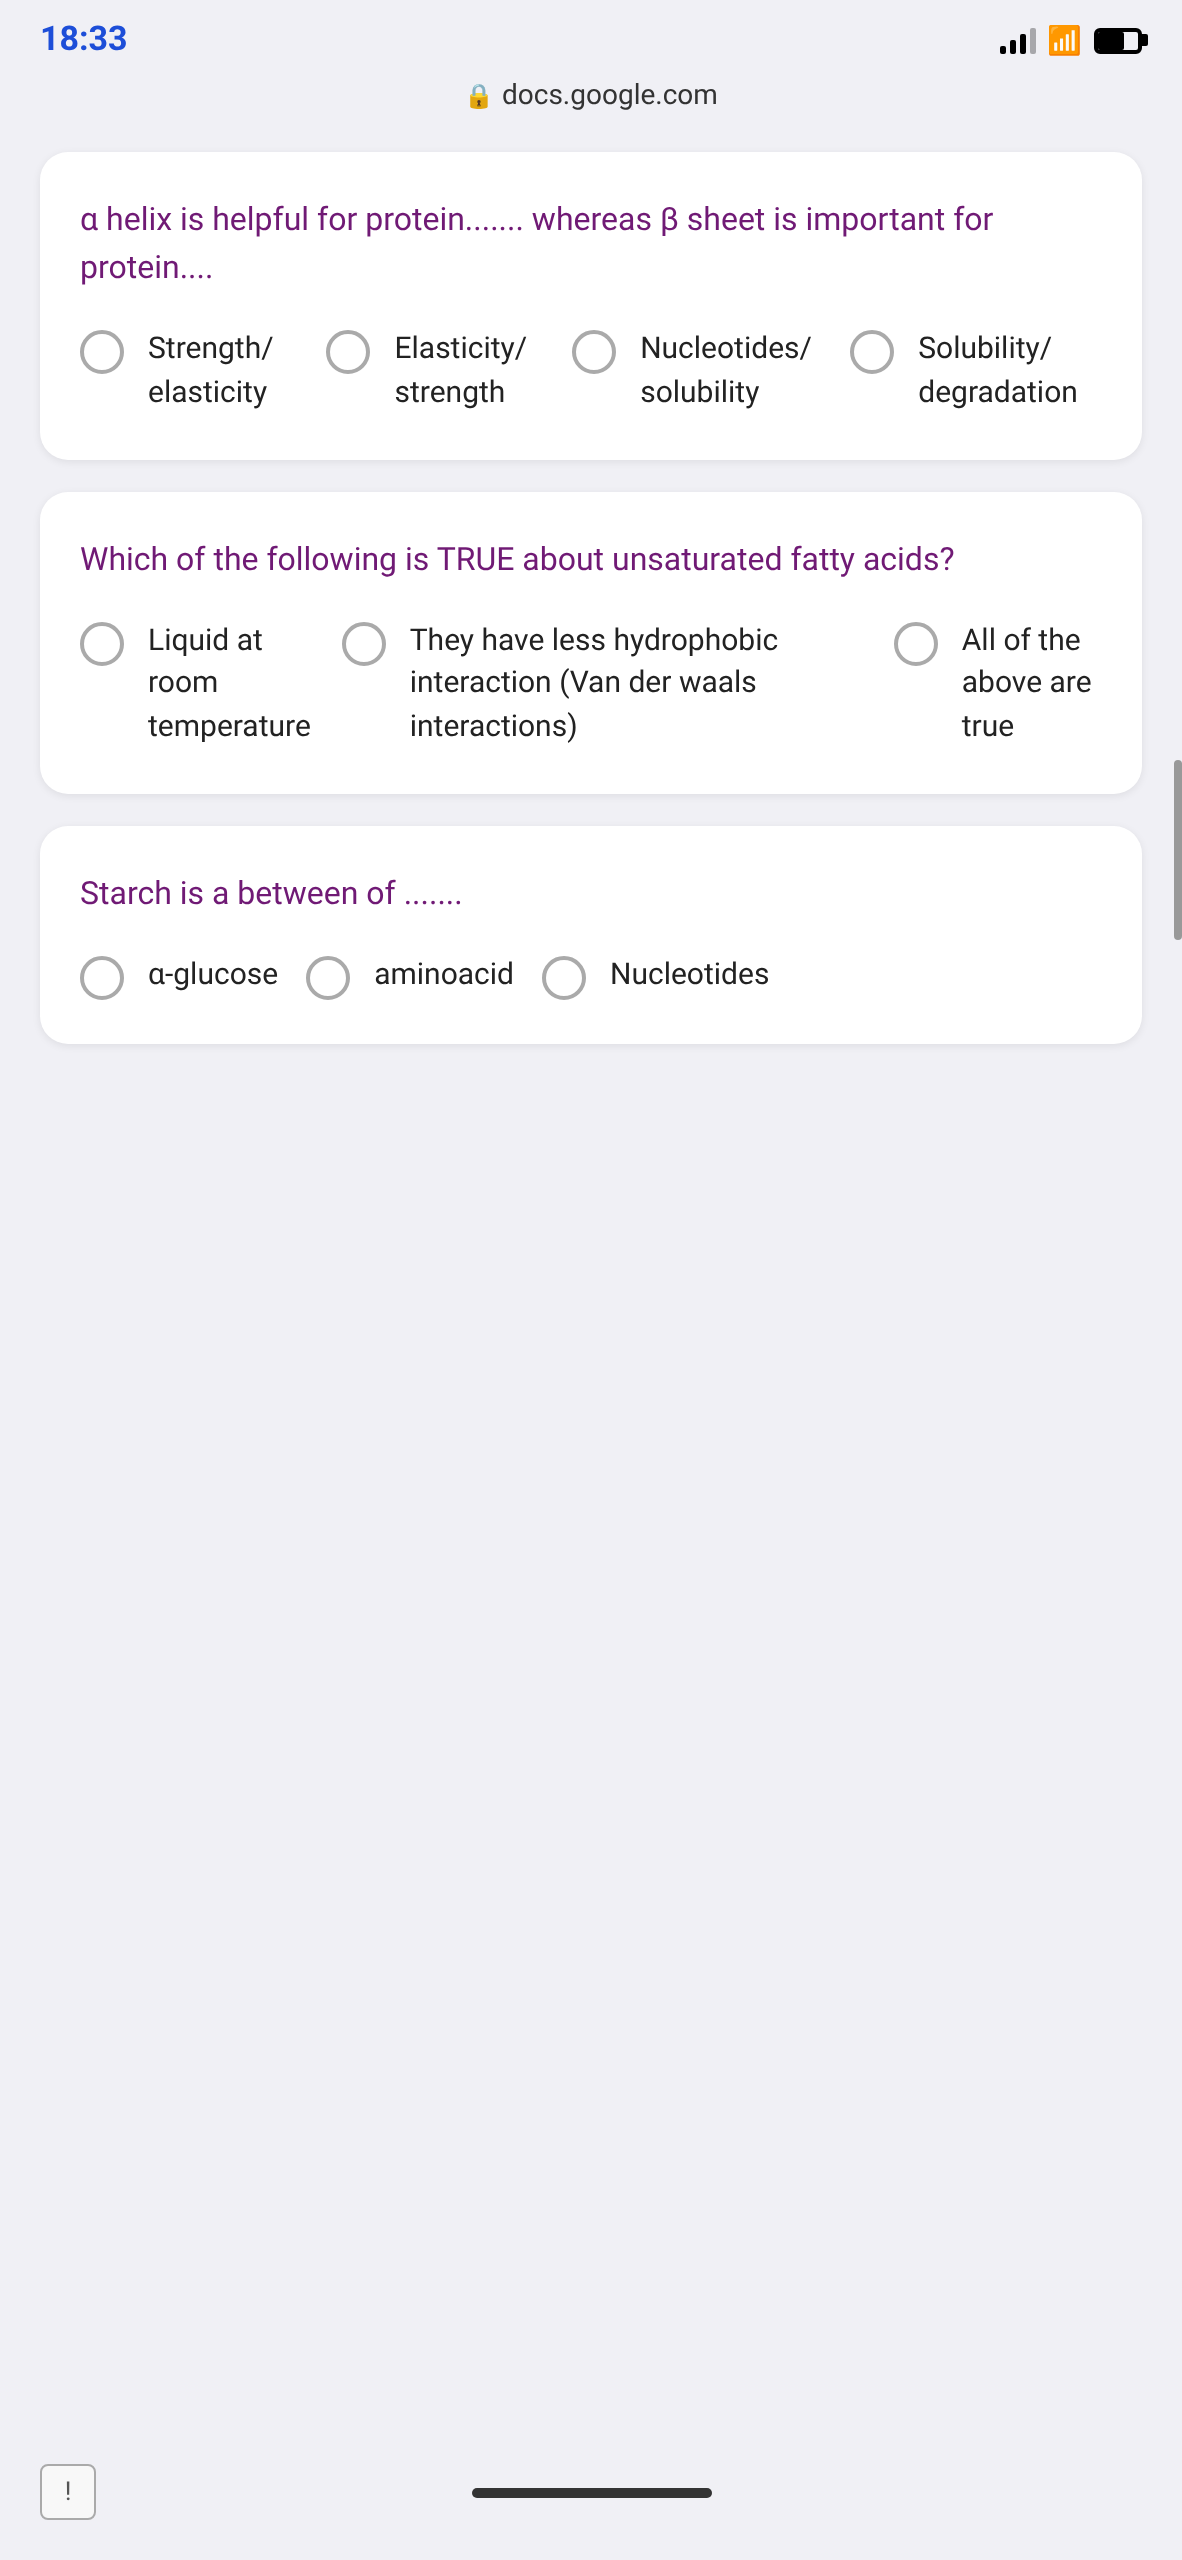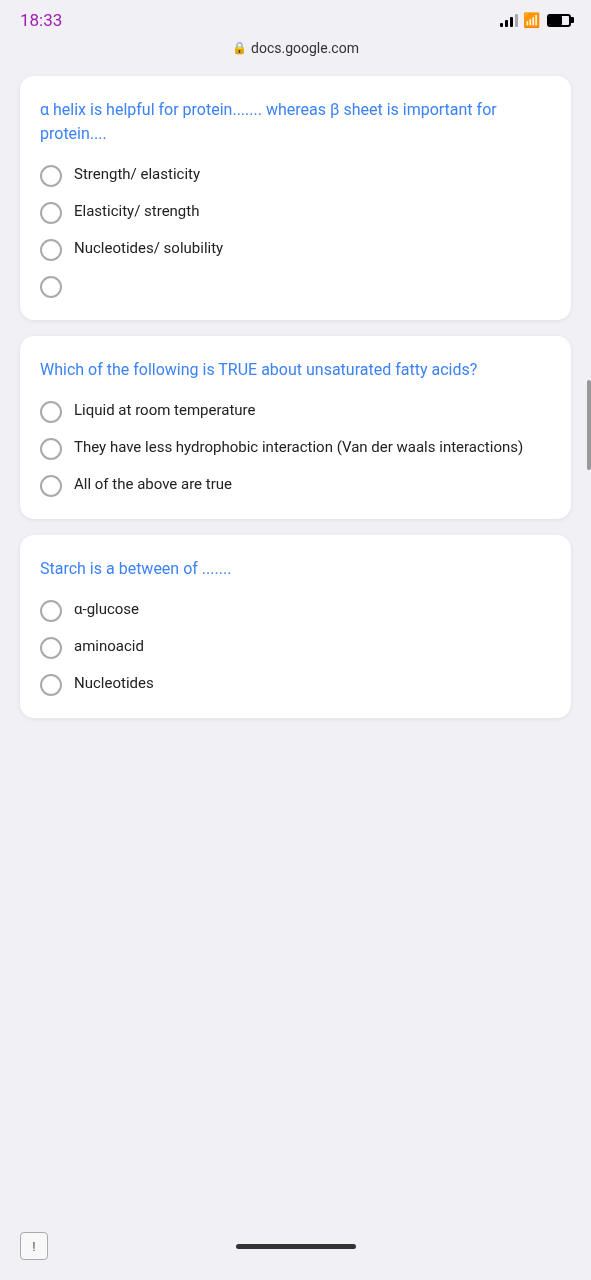--- a/index.html
+++ b/index.html
@@ -20,22 +20,22 @@
     .status-bar {
       display: flex;
       justify-content: space-between;
       align-items: center;
       padding: 10px 20px 6px 20px;
       background: #f0f0f5;
     }
 
     .status-time {
       font-size: 17px;
-      font-weight: 400;
-      color: #a21caf;
+      font-weight: 700;
+      color: #1d4ed8;
       text-align: right;
     }
 
     .status-icons {
       display: flex;
       align-items: center;
       gap: 6px;
     }
 
     .signal-bars {
@@ -120,29 +120,29 @@
     
     .card {
       background: #fff;
       border-radius: 14px;
       padding: 22px 20px 22px 20px;
       box-shadow: 0 1px 4px rgba(0,0,0,0.08);
     }
 
     .question-text {
       font-size: 16px;
-      color: #3b82f6;
+      color: #701a75;
       line-height: 1.5;
       margin-bottom: 18px;
     }
 
     
     .options {
       display: flex;
-      flex-direction: column;
+      flex-direction: row;
       gap: 14px;
     }
 
     .option {
       display: flex;
       align-items: flex-start;
       gap: 12px;
       cursor: pointer;
     }
 
@@ -248,20 +248,21 @@
       <div class="option">
         <div class="radio-circle"></div>
         <span class="option-label">Elasticity/ strength</span>
       </div>
       <div class="option">
         <div class="radio-circle"></div>
         <span class="option-label">Nucleotides/ solubility</span>
       </div>
       <div class="option">
         <div class="radio-circle"></div>
+        <span class="option-label">Solubility/ degradation</span>
       </div>
     </div>
   </div>
 
   <div class="card">
     <div class="question-text">Which of the following is TRUE about unsaturated fatty acids?</div>
     <div class="options">
       <div class="option">
         <div class="radio-circle"></div>
         <span class="option-label">Liquid at room temperature</span>

